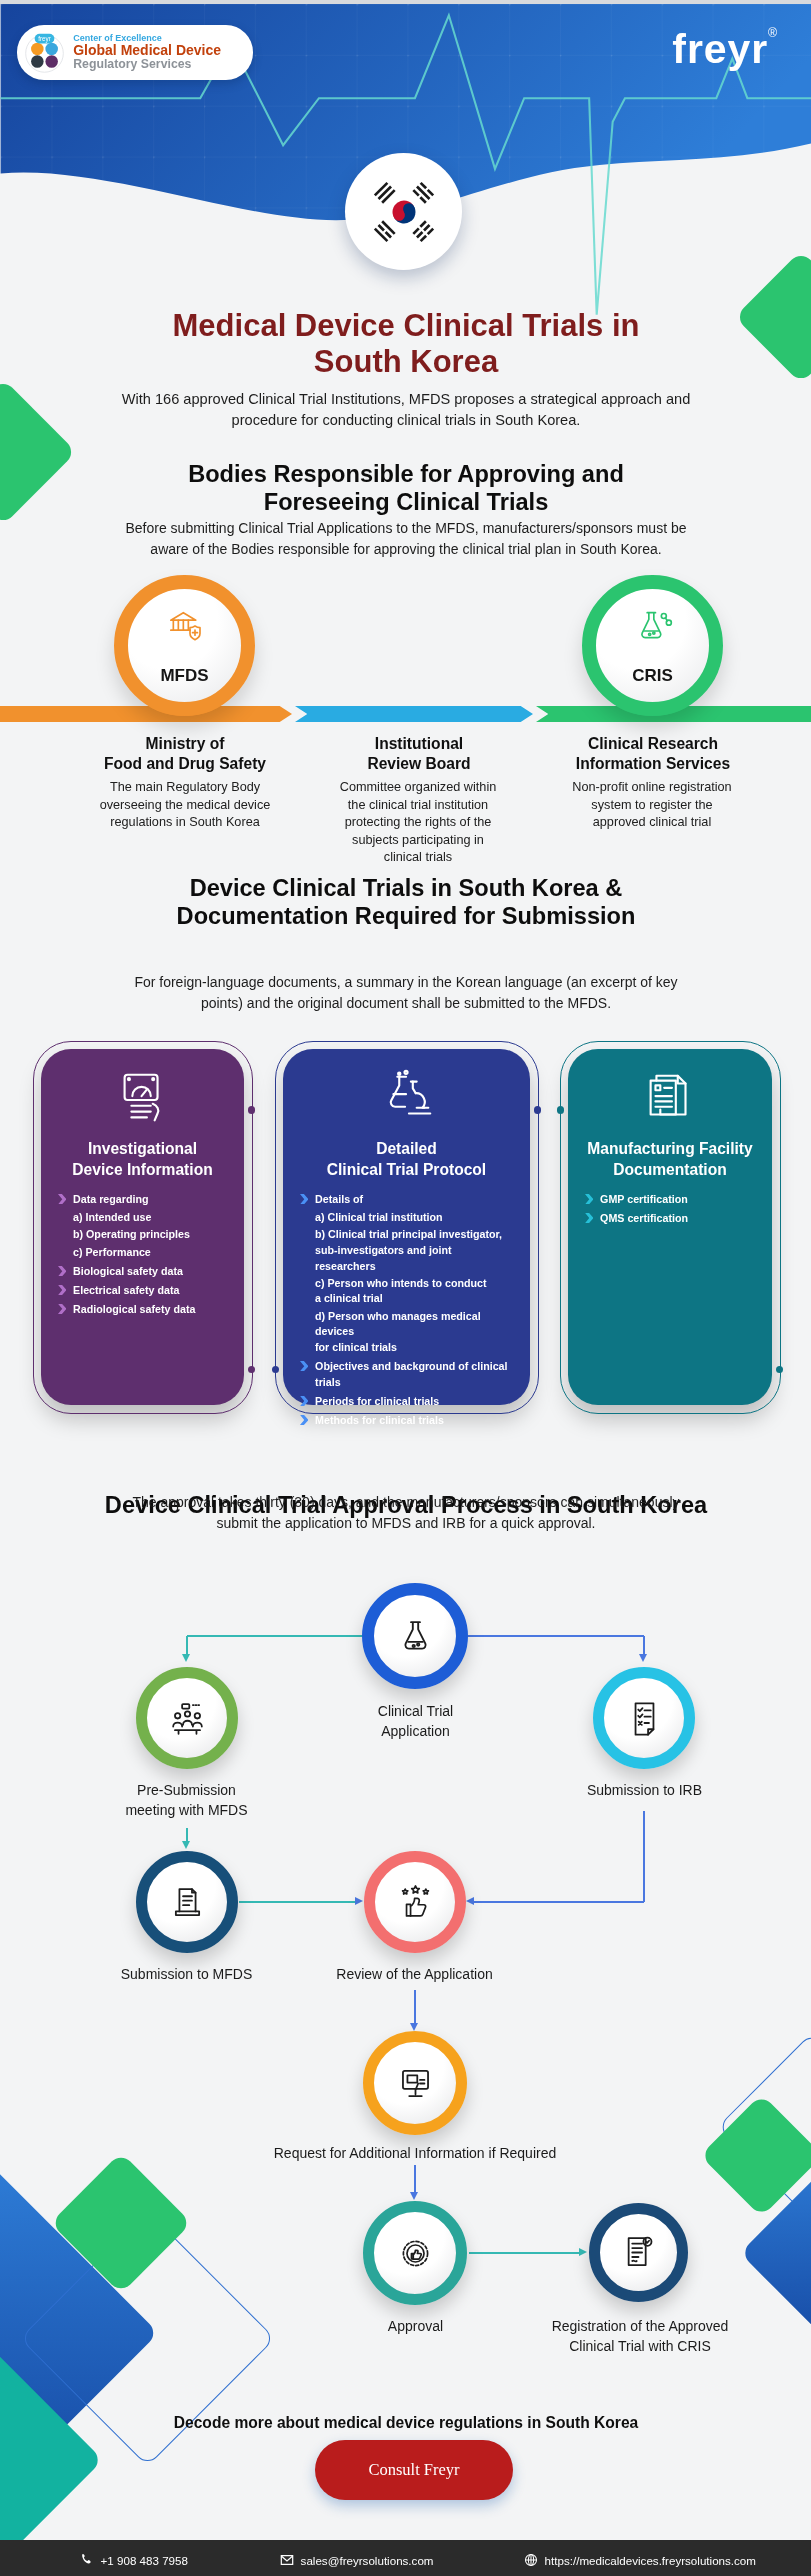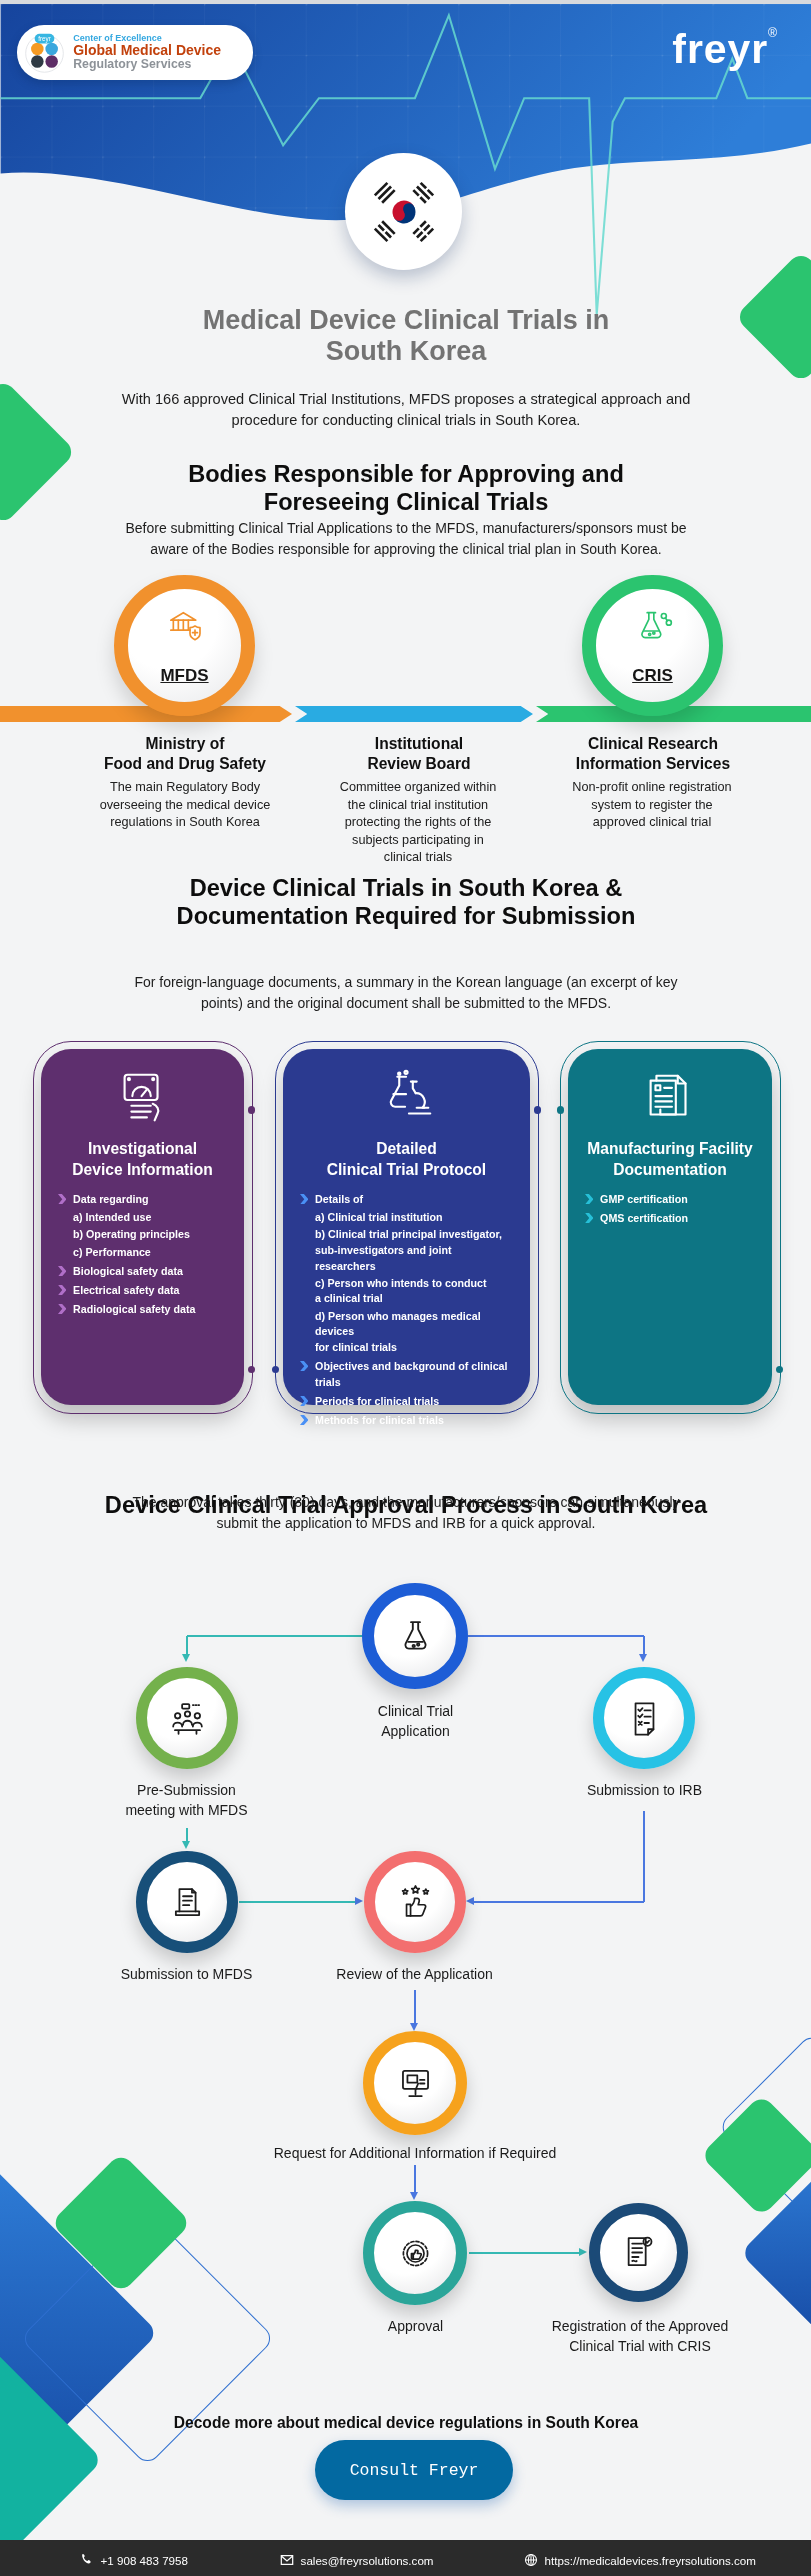--- a/index.html
+++ b/index.html
@@ -16,29 +16,29 @@
   .badge .txt{display:flex;flex-direction:column;line-height:1.12;}
   .badge .l1{font-size:9px;color:#35a8e0;font-weight:700;}
   .badge .l2{font-size:14px;color:#c2410c;font-weight:800;}
   .badge .l3{font-size:12.3px;color:#8d9298;font-weight:700;}
   .freyr{right:34px;top:22.6px;color:#fff;font-weight:700;font-size:41px;letter-spacing:0.9px;line-height:1;}
   .freyr sup{font-size:12.3px;font-weight:400;vertical-align:26.4px;}
   .flagwrap{left:345px;top:149px;width:117px;height:117px;border-radius:50%;background:#fff;
             box-shadow:0 7.5px 17px rgba(10,40,90,.25);display:flex;align-items:center;justify-content:center;}
 
   
-  .h1{left:0;top:283px;width:812px;font-size:27px;font-weight:800;color:#737373;line-height:1.16;}
+  .h1{left:0;top:283px;width:812px;font-size:31px;font-weight:800;color:#7f1d1d;line-height:1.16;}
   .sub{left:0;top:370px;width:812px;font-size:14.6px;line-height:1.5;color:#1d1d1d;}
   .h2{left:0;width:812px;font-size:23.6px;font-weight:800;color:#0d0d0d;line-height:1.22;}
   .p{left:0;width:812px;font-size:14px;line-height:1.5;color:#1d1d1d;}
 
   
   .bring{top:571px;width:141px;height:141px;border-radius:50%;box-sizing:border-box;border:14px solid var(--c);
          background:radial-gradient(circle at 36% 28%,#ffffff 45%,#e7e8ea);box-shadow:0 11.3px 19px rgba(0,0,0,.15);
-         display:flex;flex-direction:column;align-items:center;justify-content:center;gap:20px;text-decoration:underline;}
+         display:flex;flex-direction:column;align-items:center;justify-content:center;gap:20px;}
   .bring svg{width:40px;height:40px;color:var(--c);}
   .babbr{font-size:17px;font-weight:800;color:#161616;}
   .bname{top:730px;width:236px;font-size:15.6px;font-weight:800;line-height:1.28;color:#101010;}
   .bdesc{top:775px;width:226px;font-size:12.7px;line-height:1.38;color:#202020;}
   .bandseg{top:702px;height:16px;}
 
   
   .card{top:1045px;height:356px;border-radius:30px;color:#fff;box-shadow:0 13.2px 22.6px rgba(0,0,0,.22);
         display:flex;flex-direction:column;align-items:center;box-sizing:border-box;padding:19px 13.2px 0;}
   .card::before{content:"";position:absolute;inset:-8.5px;border:1.5px solid var(--c);border-radius:38px;pointer-events:none;}
@@ -63,22 +63,22 @@
   .arr{width:0;height:0;}
   .arr.down{border-left:4.7px solid transparent;border-right:4.7px solid transparent;border-top:8.5px solid var(--lc);}
   .arr.left{border-top:4.7px solid transparent;border-bottom:4.7px solid transparent;border-right:8.5px solid var(--lc);}
   .arr.right{border-top:4.7px solid transparent;border-bottom:4.7px solid transparent;border-left:8.5px solid var(--lc);}
 
   
   .dia{position:absolute;transform:rotate(45deg);border-radius:13.2px;}
 
   
   .cta-text{left:0;top:2410px;width:812px;font-size:15.6px;font-weight:800;color:#0f0f0f;}
-  .cta-btn{left:315px;top:2436px;width:198px;height:60px;border-radius:31px;background:#0369a1;border:none;
-           color:#fff;font-size:16.5px;font-family:Liberation Mono, monospace;cursor:pointer;box-shadow:0 5.7px 13.2px rgba(17,87,168,.3);}
+  .cta-btn{left:315px;top:2436px;width:198px;height:60px;border-radius:31px;background:#b91c1c;border:none;
+           color:#fff;font-size:16.5px;font-family:Liberation Serif, serif;cursor:pointer;box-shadow:0 5.7px 13.2px rgba(17,87,168,.3);}
   .footer{left:0;top:2536px;width:812px;height:40px;background:#2b2b2b;}
   .fitem{position:absolute;top:0;height:40px;display:flex;align-items:center;gap:6.6px;color:#fff;font-size:11.6px;}
   .fitem svg{width:14px;height:14px;color:#fff;}
 </style>
 </head>
 <body>
 
 <div class="page">
 
   <svg class="abs hero-svg" width="812" height="339" viewBox="0 0 861 360">

